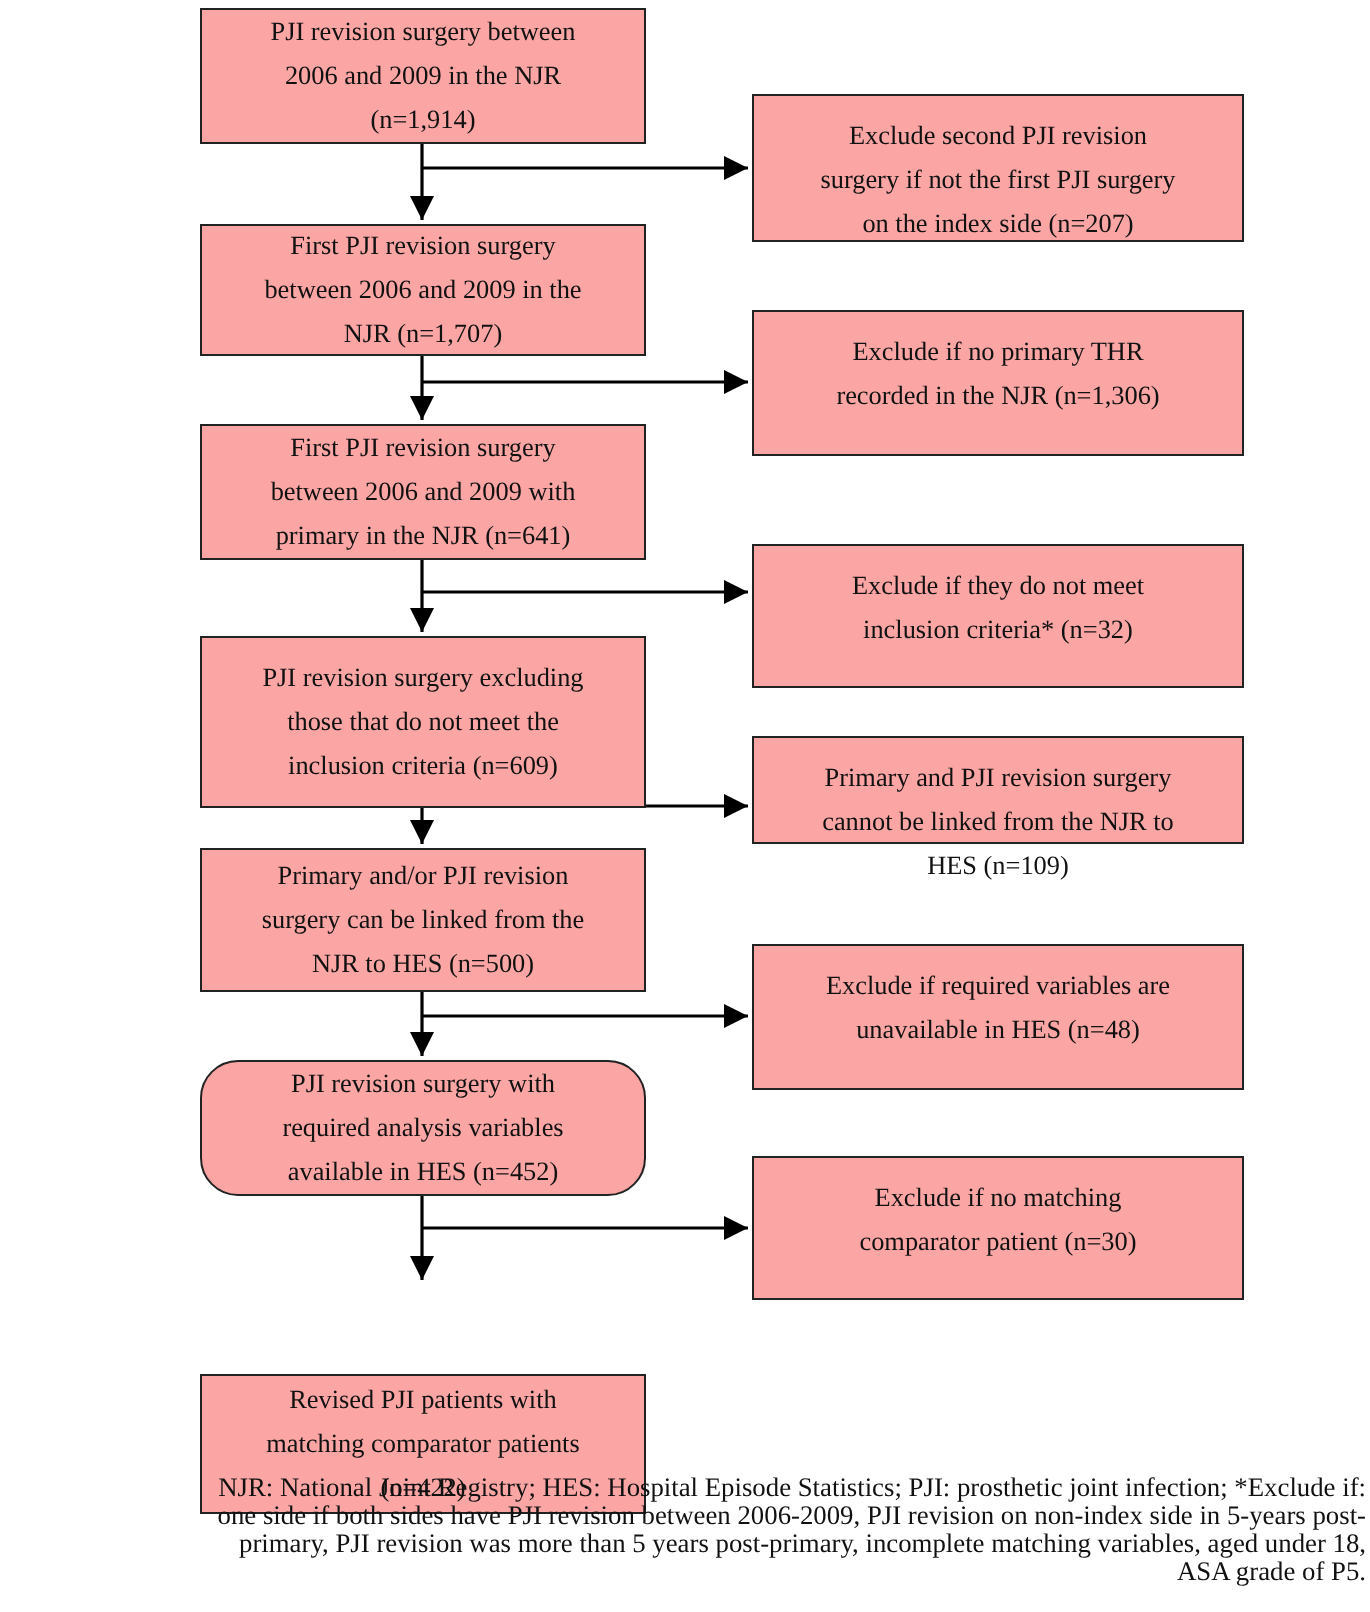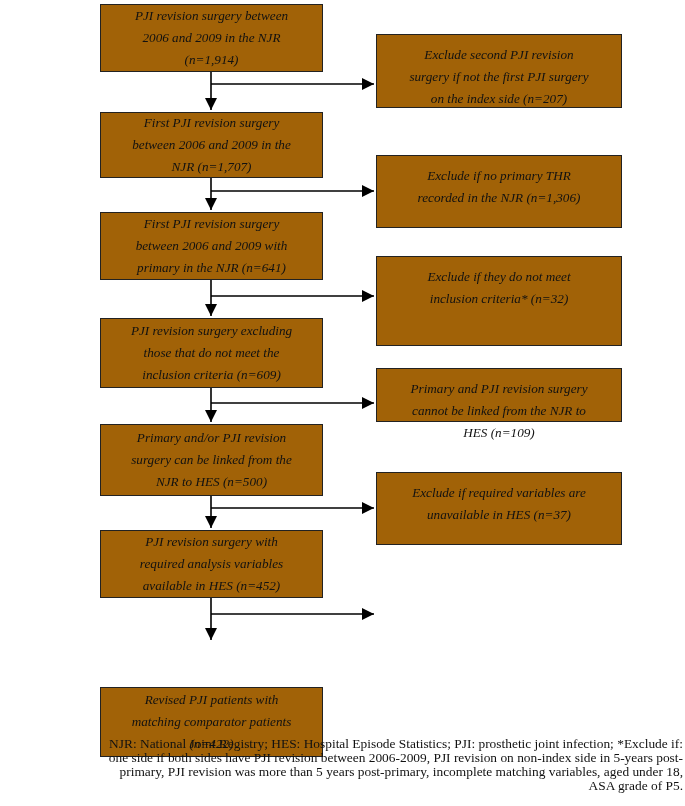--- a/index.html
+++ b/index.html
@@ -15,30 +15,29 @@
   #connectors {
     position: absolute;
     left: 0; top: 0;
     width: 685px; height: 730px;
     pointer-events: none;
   }
   .fbox {
     position: absolute;
     box-sizing: border-box;
     border: 1.5px solid #222222;
-    background: #a16207;
+    background: #fca5a5;
     display: flex;
     flex-direction: column;
     justify-content: center;
     align-items: center;
     text-align: center;
     font-size: 13.2px;
     line-height: 22px;
     padding: 0 4px;
-    font-style: italic;
   }
   .fbox.main { left: 100px; width: 223px; }
   .fbox.excl { left: 376px; width: 246px; justify-content: flex-start; padding-top: 9px; }
   .fbox .txt { white-space: pre-line; }
   #footnote {
     position: absolute;
     left: 2px;
     top: 737px;
     width: 681px;
     font-size: 13.4px;
@@ -82,62 +81,66 @@
   <div class="fbox main" style="top:112px; height:66px;">
       <span class="txt">First PJI revision surgery
 between 2006 and 2009 in the
 NJR (n=1,707)</span>
     </div>
   <div class="fbox main" style="top:212px; height:68px;">
       <span class="txt">First PJI revision surgery
 between 2006 and 2009 with
 primary in the NJR (n=641)</span>
     </div>
-  <div class="fbox main" style="top:318px; height:70px;">
+  <div class="fbox main" style="top:318px; height:86px;">
       <span class="txt">PJI revision surgery excluding
 those that do not meet the
 inclusion criteria (n=609)</span>
     </div>
   <div class="fbox main" style="top:424px; height:72px;">
       <span class="txt">Primary and/or PJI revision
 surgery can be linked from the
 NJR to HES (n=500)</span>
     </div>
-  <div class="fbox main" style="top:530px; height:68px;">
+  <div class="fbox main" style="top:530px; height:68px;border-radius:19px;">
       <span class="txt">PJI revision surgery with
 required analysis variables
 available in HES (n=452)</span>
     </div>
   <div class="fbox main" style="top:642px; height:70px;margin-top:45px;">
       <span class="txt">Revised PJI patients with
 matching comparator patients
 (n=422)</span>
     </div>
 
-  <div class="fbox excl" style="top:34px;  height:74px;">
+  <div class="fbox excl" style="top:47px;  height:74px;">
       <span class="txt">Exclude second PJI revision
 surgery if not the first PJI surgery
 on the index side (n=207)</span>
     </div>
   <div class="fbox excl" style="top:155px; height:73px;">
       <span class="txt">Exclude if no primary THR
 recorded in the NJR (n=1,306)</span>
     </div>
-  <div class="fbox excl" style="top:256px; height:90px;">
+  <div class="fbox excl" style="top:272px; height:72px;">
       <span class="txt">Exclude if they do not meet
 inclusion criteria* (n=32)</span>
     </div>
   <div class="fbox excl" style="top:368px; height:54px;">
       <span class="txt">Primary and PJI revision surgery
 cannot be linked from the NJR to
 HES (n=109)</span>
     </div>
   <div class="fbox excl" style="top:472px; height:73px;">
       <span class="txt">Exclude if required variables are
-unavailable in HES (n=37)</span>
+unavailable in HES (n=48)</span>
+    </div>
+  <div class="fbox excl" style="top:578px; height:72px;">
+      <span class="txt">Exclude if no matching
+comparator patient (n=30)</span>
     </div>
 
   <div id="footnote">NJR: National Joint Registry; HES: Hospital Episode Statistics; PJI: prosthetic joint infection; *Exclude if:
 one side if both sides have PJI revision between 2006-2009, PJI revision on non-index side in 5-years post-
 primary, PJI revision was more than 5 years post-primary, incomplete matching variables, aged under 18,
 ASA grade of P5.</div>
 
 </div>
 
 </body></html>

